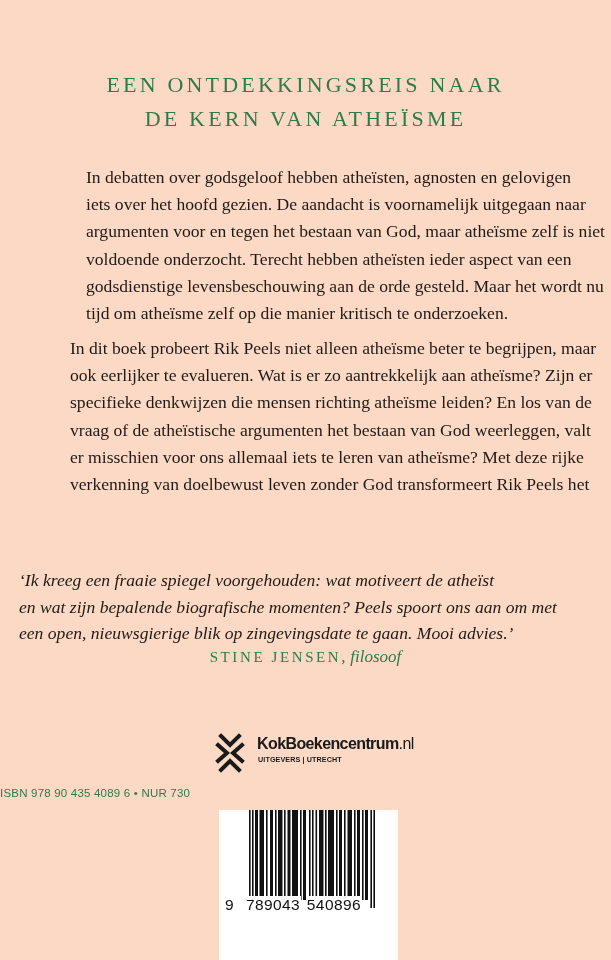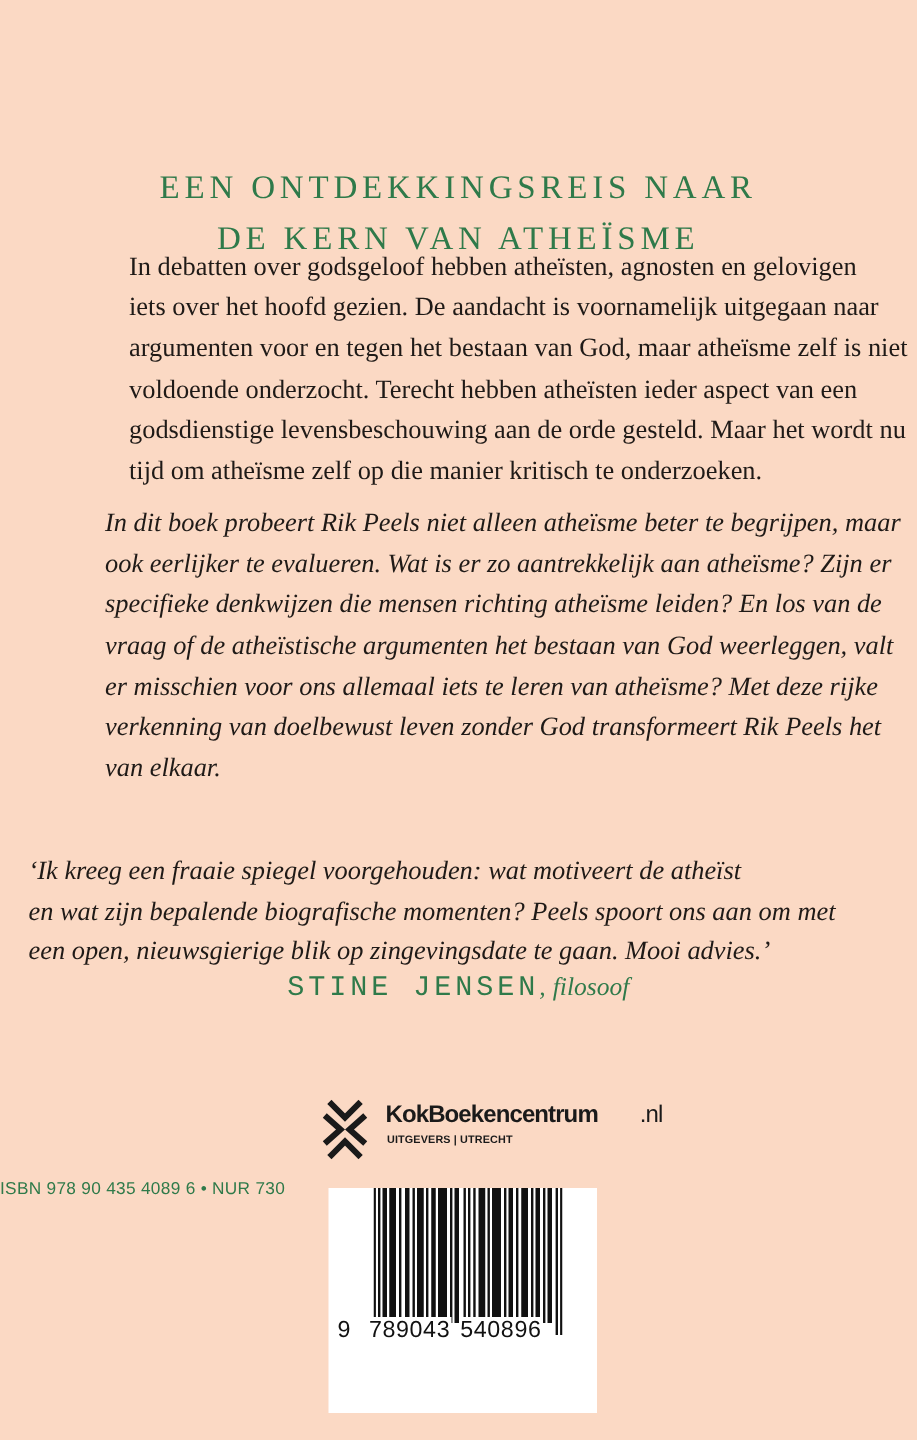--- a/index.html
+++ b/index.html
@@ -20,40 +20,39 @@
       left: 0;
       top: 68px;
       width: 611px;
       text-align: center;
       color: #2f7a4a;
       font-family: "Liberation Serif", "DejaVu Serif", serif;
       font-size: 22px;
       letter-spacing: 3.2px;
       line-height: 34px;
       font-weight: normal;
-      margin-top: 40px;
     }
     .headline .line {
       display: block;
     }
     .body-text {
       position: absolute;
       left: 70px;
       width: 482px;
       font-family: "Liberation Serif", "DejaVu Serif", serif;
       font-size: 17.6px;
       line-height: 27.2px;
       color: #1f1a17;
     }
     .body-text .line {
       display: block;
       white-space: nowrap;
     }
     #para1 { top: 164px; margin-left: 16px; }
-    #para2 { top: 335px; font-style: italic; }
+    #para2 { top: 335px; }
     .quote {
       position: absolute;
       left: 0;
       top: 567px;
       width: 611px;
       font-family: "Liberation Serif", "DejaVu Serif", serif;
       font-style: italic;
       font-size: 17.6px;
       line-height: 26.5px;
       color: #1f1a17;
@@ -65,24 +64,24 @@
     }
     .attribution {
       position: absolute;
       left: 0;
       top: 647px;
       width: 611px;
       text-align: center;
       font-size: 15px;
     }
     .attribution .name {
-      font-family: Liberation Mono, monospace;
+      font-family: Liberation Serif, serif;
       color: #2f7a4a;
       letter-spacing: 2.6px;
-      font-size: 19px;
+      font-size: 15px;
     }
     .attribution .role {
       font-family: "Liberation Serif", "DejaVu Serif", serif;
       font-style: italic;
       color: #2f7a4a;
       font-size: 17px;
     }
     .logo {
       position: absolute;
       left: 215px;
@@ -103,21 +102,20 @@
       top: 2px;
       font-family: "Liberation Sans", "DejaVu Sans", sans-serif;
       font-weight: bold;
       font-size: 16px;
       letter-spacing: -0.6px;
       color: #1a1a1a;
       white-space: nowrap;
     }
     .logo-name .tld {
       font-weight: normal;
-      padding-left: 28px;
     }
     .logo-sub {
       position: absolute;
       left: 43px;
       top: 22px;
       font-family: Liberation Sans, sans-serif;
       font-weight: bold;
       font-size: 7.2px;
       letter-spacing: 0.1px;
       color: #1a1a1a;
@@ -130,21 +128,21 @@
       width: 611px;
       text-align: left;
       font-family: "Liberation Sans", "DejaVu Sans", sans-serif;
       font-size: 11.5px;
       color: #2f7a4a;
       letter-spacing: 0.2px;
     }
     .barcode-box {
       position: absolute;
       left: 219px;
-      top: 792px;
+      top: 810px;
       width: 179px;
       height: 150px;
       background: #ffffff;
     }
     .barcode-bars {
       position: absolute;
       left: 30px;
       top: 0;
       width: 126px;
       height: 98px;
@@ -189,21 +187,20 @@
   <span class="line">tijd om atheïsme zelf op die manier kritisch te onderzoeken.</span>
 </div>
 
 <div class="body-text" id="para2">
   <span class="line">In dit boek probeert Rik Peels niet alleen atheïsme beter te begrijpen, maar</span>
   <span class="line">ook eerlijker te evalueren. Wat is er zo aantrekkelijk aan atheïsme? Zijn er</span>
   <span class="line">specifieke denkwijzen die mensen richting atheïsme leiden? En los van de</span>
   <span class="line">vraag of de atheïstische argumenten het bestaan van God weerleggen, valt</span>
   <span class="line">er misschien voor ons allemaal iets te leren van atheïsme? Met deze rijke</span>
   <span class="line">verkenning van doelbewust leven zonder God transformeert Rik Peels het</span>
-  <span class="line">van elkaar.</span>
 </div>
 
 <div class="quote">
   <span class="line">‘Ik kreeg een fraaie spiegel voorgehouden: wat motiveert de atheïst</span>
   <span class="line">en wat zijn bepalende biografische momenten? Peels spoort ons aan om met</span>
   <span class="line">een open, nieuwsgierige blik op zingevingsdate te gaan. Mooi advies.’</span>
 </div>
 
 <div class="attribution">
   <span class="name">STINE JENSEN</span><span class="role">,</span>

